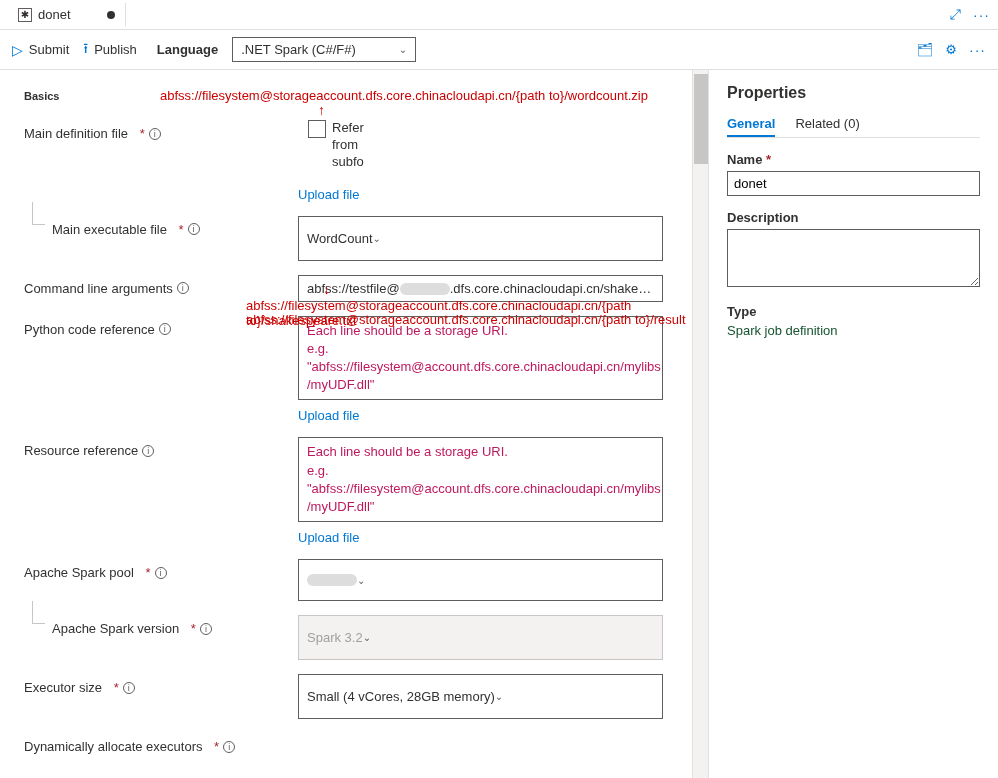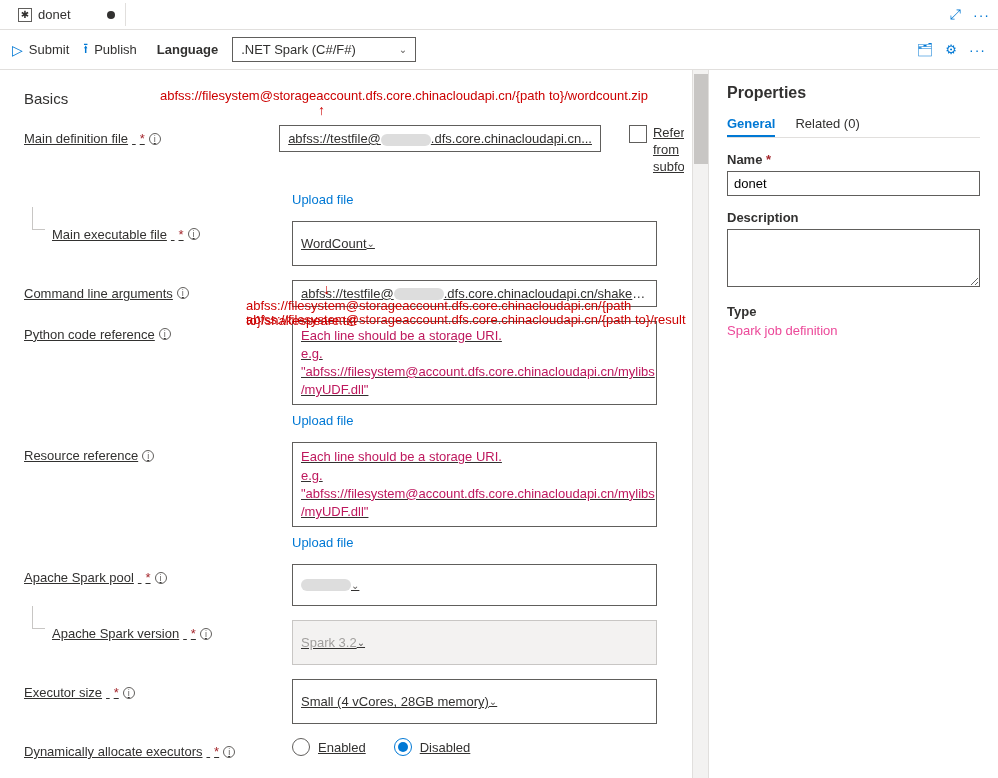--- a/index.html
+++ b/index.html
@@ -17,25 +17,25 @@
     .toolbar-btn { display: flex; align-items: center; gap: 6px; color: #323130; cursor: pointer; }
     .toolbar-btn .icn { color: #0078d4; font-size: 14px; }
     .lang-label { font-weight: 600; margin-left: 6px; }
     .lang-select { border: 1px solid #605e5c; padding: 4px 8px; width: 184px; display: flex; justify-content: space-between; align-items: center; cursor: pointer; }
     .chevron { color: #605e5c; font-size: 10px; }
     .toolbar-right { display: flex; gap: 12px; align-items: center; }
     .content-area { display: flex; height: calc(100% - 70px); }
     .main-panel { flex: 1; padding: 20px 24px 20px 24px; overflow-y: auto; position: relative; }
     .scrollbar-track { position: absolute; right: 0; top: 0; bottom: 0; width: 16px; background: #f3f2f1; border-left: 1px solid #e1dfdd; }
     .scrollbar-thumb { width: 14px; height: 90px; background: #c8c6c4; margin-left: 1px; margin-top: 4px; }
-    .section-title { font-weight: 400; font-size: 15px; margin-bottom: 18px; }
+    .section-title { font-weight: 700; font-size: 11px; margin-bottom: 18px; }
     .annotation { color: #c00; font-size: 13px; position: absolute; }
     .ann1 { top: 18px; left: 160px; }
     .arrow-down { color: #c00; position: absolute; left: 318px; top: 32px; font-size: 14px; }
-    .form-row { display: flex; align-items: flex-start; margin-bottom: 14px; gap: 18px; text-decoration: underline; }
+    .form-row { display: flex; align-items: flex-start; margin-bottom: 14px; gap: 24px; }
     .label-col { width: 250px; display: flex; align-items: center; gap: 4px; padding-top: 6px; }
     .label-col.indent { padding-left: 28px; position: relative; }
     .label-col.indent::before { content: ""; position: absolute; left: 8px; top: -14px; width: 12px; height: 22px; border-left: 1px solid #c8c6c4; border-bottom: 1px solid #c8c6c4; }
     .req { color: #a4262c; }
     .info-icon { width: 12px; height: 12px; border: 1px solid #605e5c; border-radius: 50%; display: inline-flex; align-items: center; justify-content: center; font-size: 9px; color: #605e5c; }
     .input-col { flex: 1; max-width: 365px; }
     .text-input { width: 100%; border: 1px solid #605e5c; padding: 5px 8px; font-size: 13px; white-space: nowrap; overflow: hidden; text-overflow: ellipsis; }
     .select-box { width: 100%; border: 1px solid #605e5c; padding: 14px 8px; display: flex; align-items: center; cursor: pointer; }
     .select-box.disabled { background: #f3f2f1; border-color: #c8c6c4; color: #a19f9d; }
     .textarea-input { width: 100%; border: 1px solid #605e5c; padding: 5px 8px; font-size: 13px; min-height: 82px; color: #be185d; line-height: 1.4; }
@@ -54,21 +54,21 @@
     .radio-inner { width: 10px; height: 10px; background: #0078d4; border-radius: 50%; }
     .properties-panel { width: 290px; border-left: 1px solid #e1dfdd; padding: 14px 18px; font-size: 13px; }
     .properties-panel h2 { font-size: 16px; font-weight: 600; margin-bottom: 14px; }
     .prop-tabs { display: flex; gap: 20px; border-bottom: 1px solid #e1dfdd; margin-bottom: 14px; }
     .prop-tab { padding-bottom: 4px; cursor: pointer; }
     .prop-tab.active { color: #0078d4; border-bottom: 2px solid #0078d4; font-weight: 600; }
     .prop-field { margin-bottom: 14px; }
     .prop-label { font-weight: 600; margin-bottom: 4px; display: block; }
     .prop-input { width: 100%; border: 1px solid #605e5c; padding: 4px 6px; font-size: 13px; }
     .prop-textarea { width: 100%; border: 1px solid #605e5c; height: 58px; }
-    .prop-value { color: #ec4899; }
+    .prop-value { color: #14532d; }
     .icb { color: #0078d4; }
   </style>
 </head>
 <body>
 
 <div class="top-bar">
   <div class="tab-area">
     <div class="tab">
       <span class="tab-icon">✱</span>
       <span>donet</span>
@@ -113,23 +113,20 @@
     <div class="annotation ann1">abfss://filesystem@storageaccount.dfs.core.chinacloudapi.cn/{path to}/wordcount.zip</div>
     <div class="arrow-down">↑</div>
 
     <div class="section-title">Basics</div>
 
     <div class="form-row">
       <div class="label-col">
         <span>Main definition file</span>&nbsp;<span class="req">*</span>
         <span class="info-icon">i</span>
       </div>
-      <div class="input-col">
-        <div class="text-input"><span>abfss://testfile@</span><span class="redacted"></span><span>.dfs.core.chinacloudapi.cn...</span></div>
-      </div>
       <div class="checkbox-group" style="width:58px;">
         <div class="checkbox"></div>
         <div class="cb-text"><span>Refer</span><br><span>from</span><br><span>subfo</span></div>
       </div>
     </div>
 
     <div class="form-row" style="margin-top:-6px;">
       <div class="label-col"></div>
       <div class="input-col"><span class="upload-link">Upload file</span></div>
     </div>
@@ -220,34 +217,20 @@
           <span>Small (4 vCores, 28GB memory)</span>
           <span class="chevron">⌄</span>
         </div>
       </div>
     </div>
 
     <div class="form-row">
       <div class="label-col">
         <span>Dynamically allocate executors</span>&nbsp;<span class="req">*</span>
         <span class="info-icon">i</span>
-      </div>
-      <div class="input-col">
-        <div class="radio-group">
-          <div class="radio-item">
-            <div class="radio-outer"></div>
-            <span>Enabled</span>
-          </div>
-          <div class="radio-item">
-            <div class="radio-outer selected">
-                <div class="radio-inner"></div>
-              </div>
-            <span>Disabled</span>
-          </div>
-        </div>
       </div>
     </div>
   </div>
 
   <div class="properties-panel">
     <h2>Properties</h2>
     <div class="prop-tabs">
       <div class="prop-tab active">General</div>
       <div class="prop-tab">Related (0)</div>
     </div>

